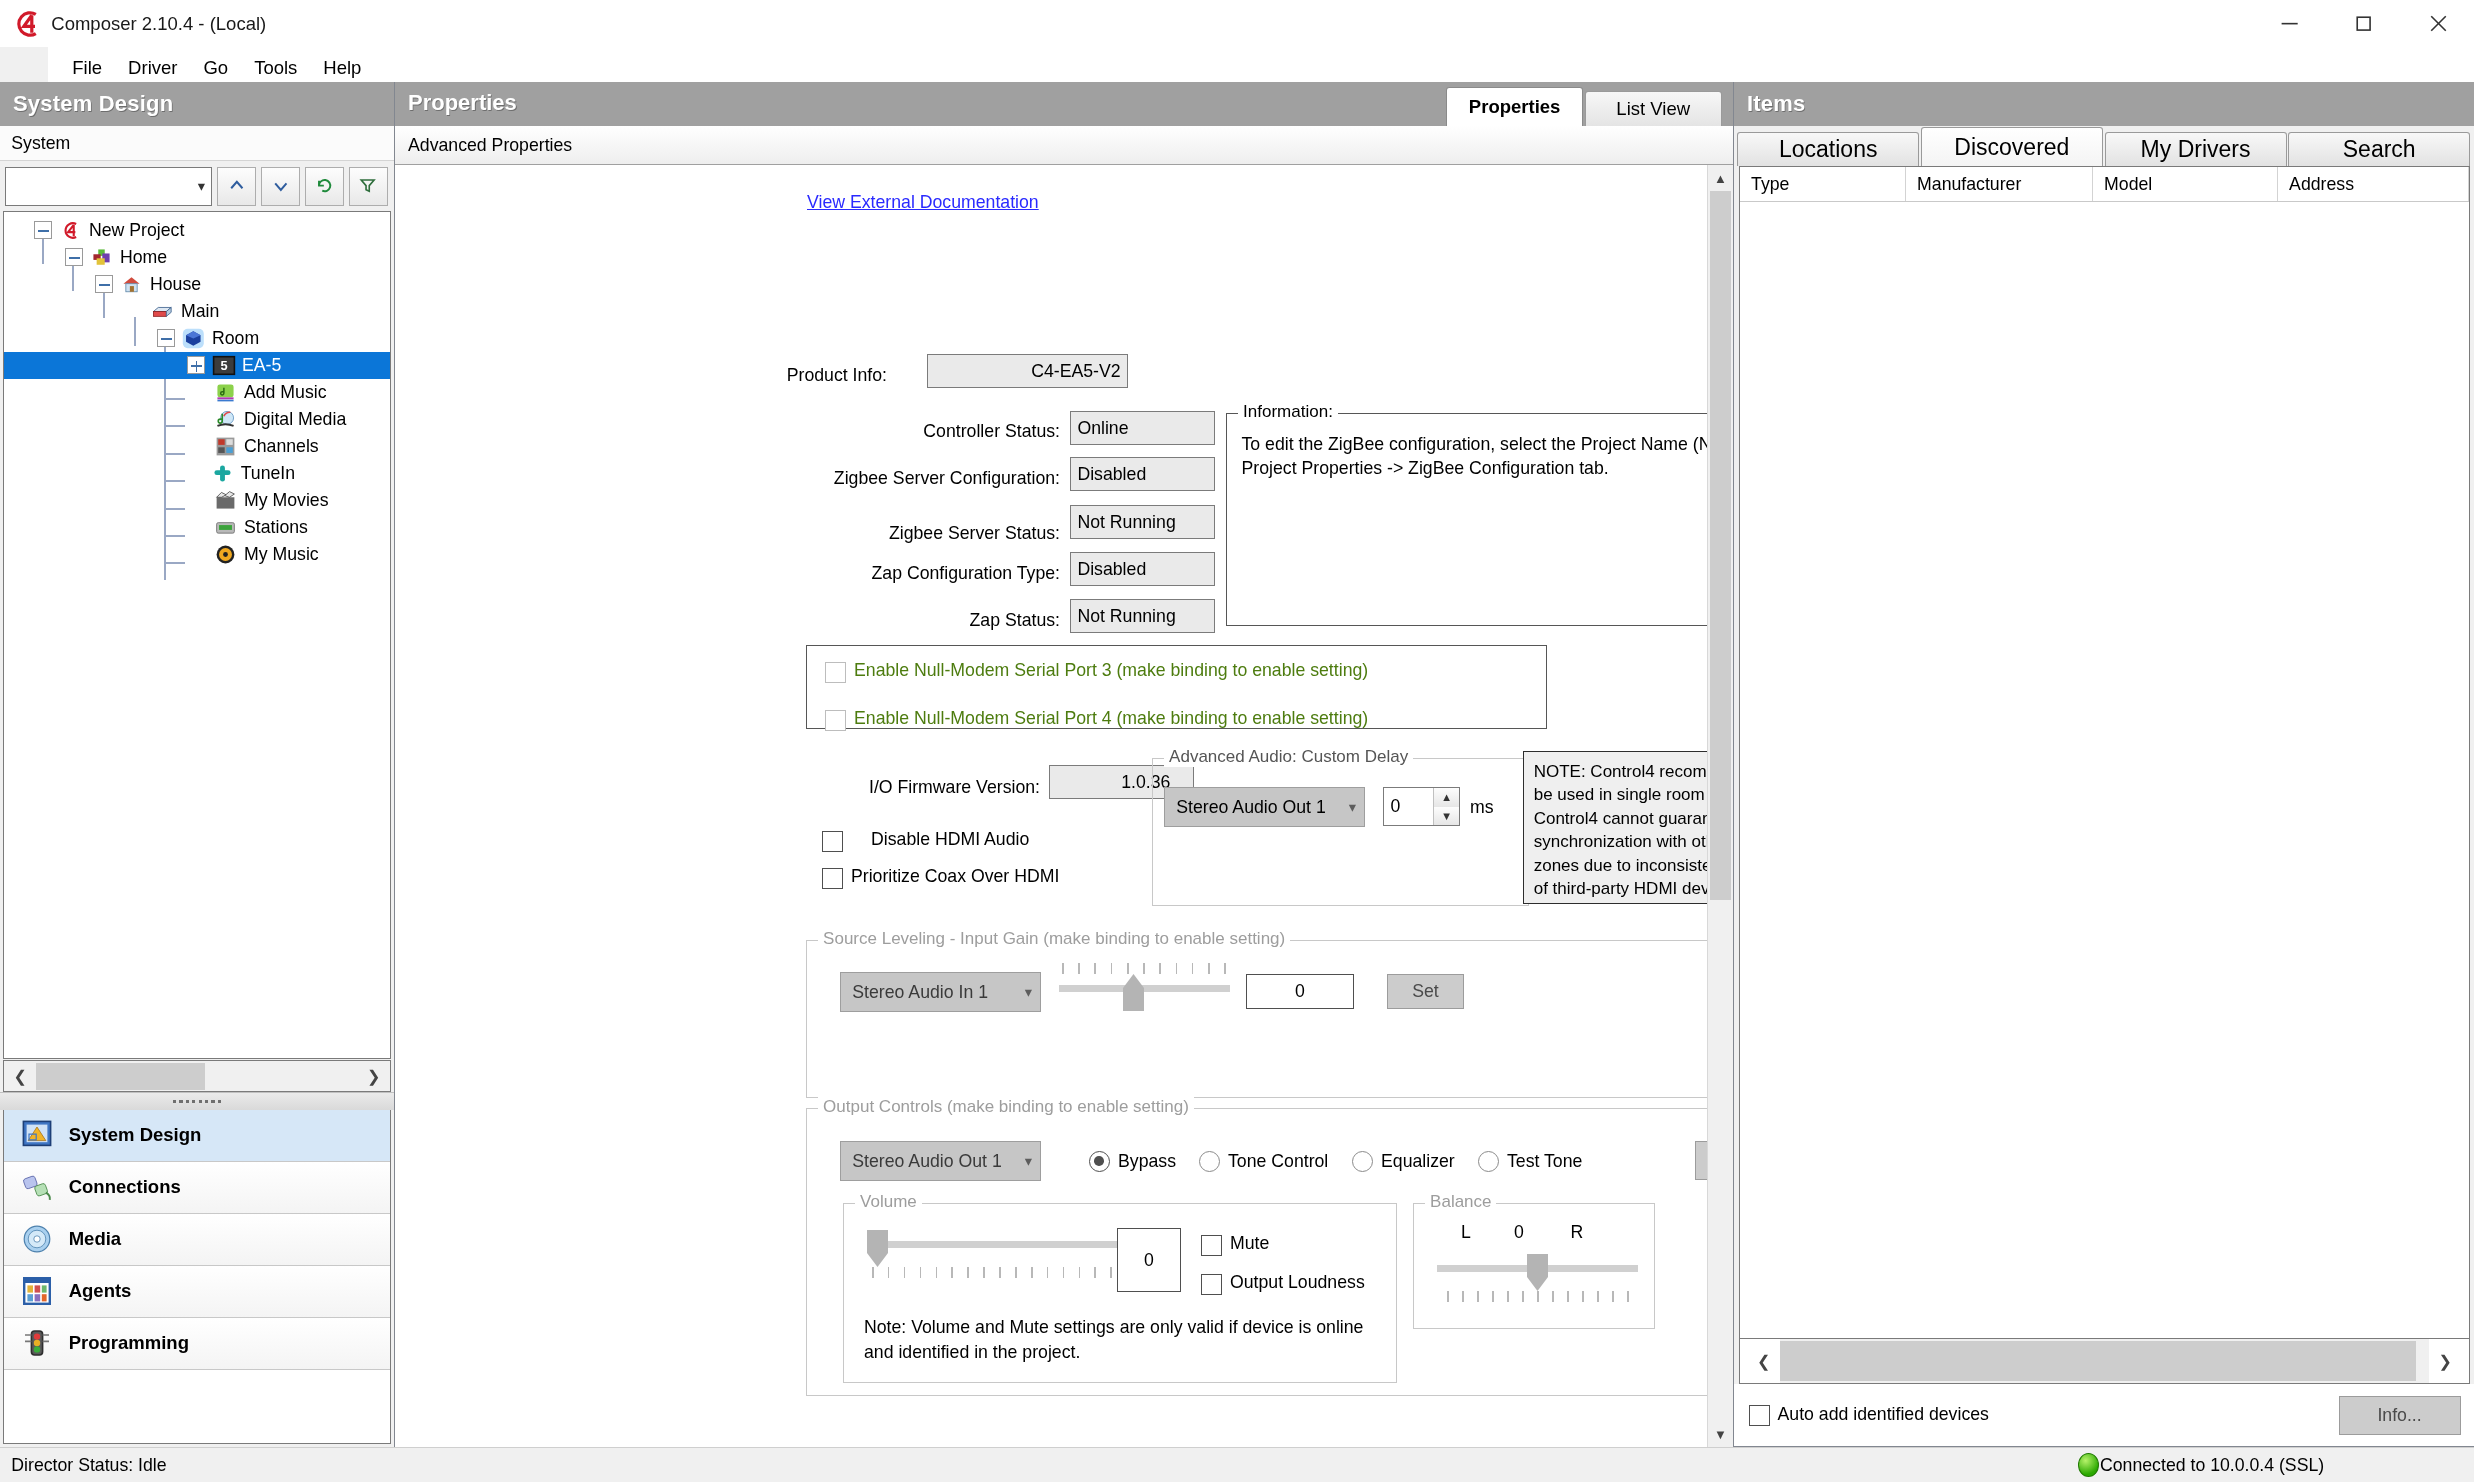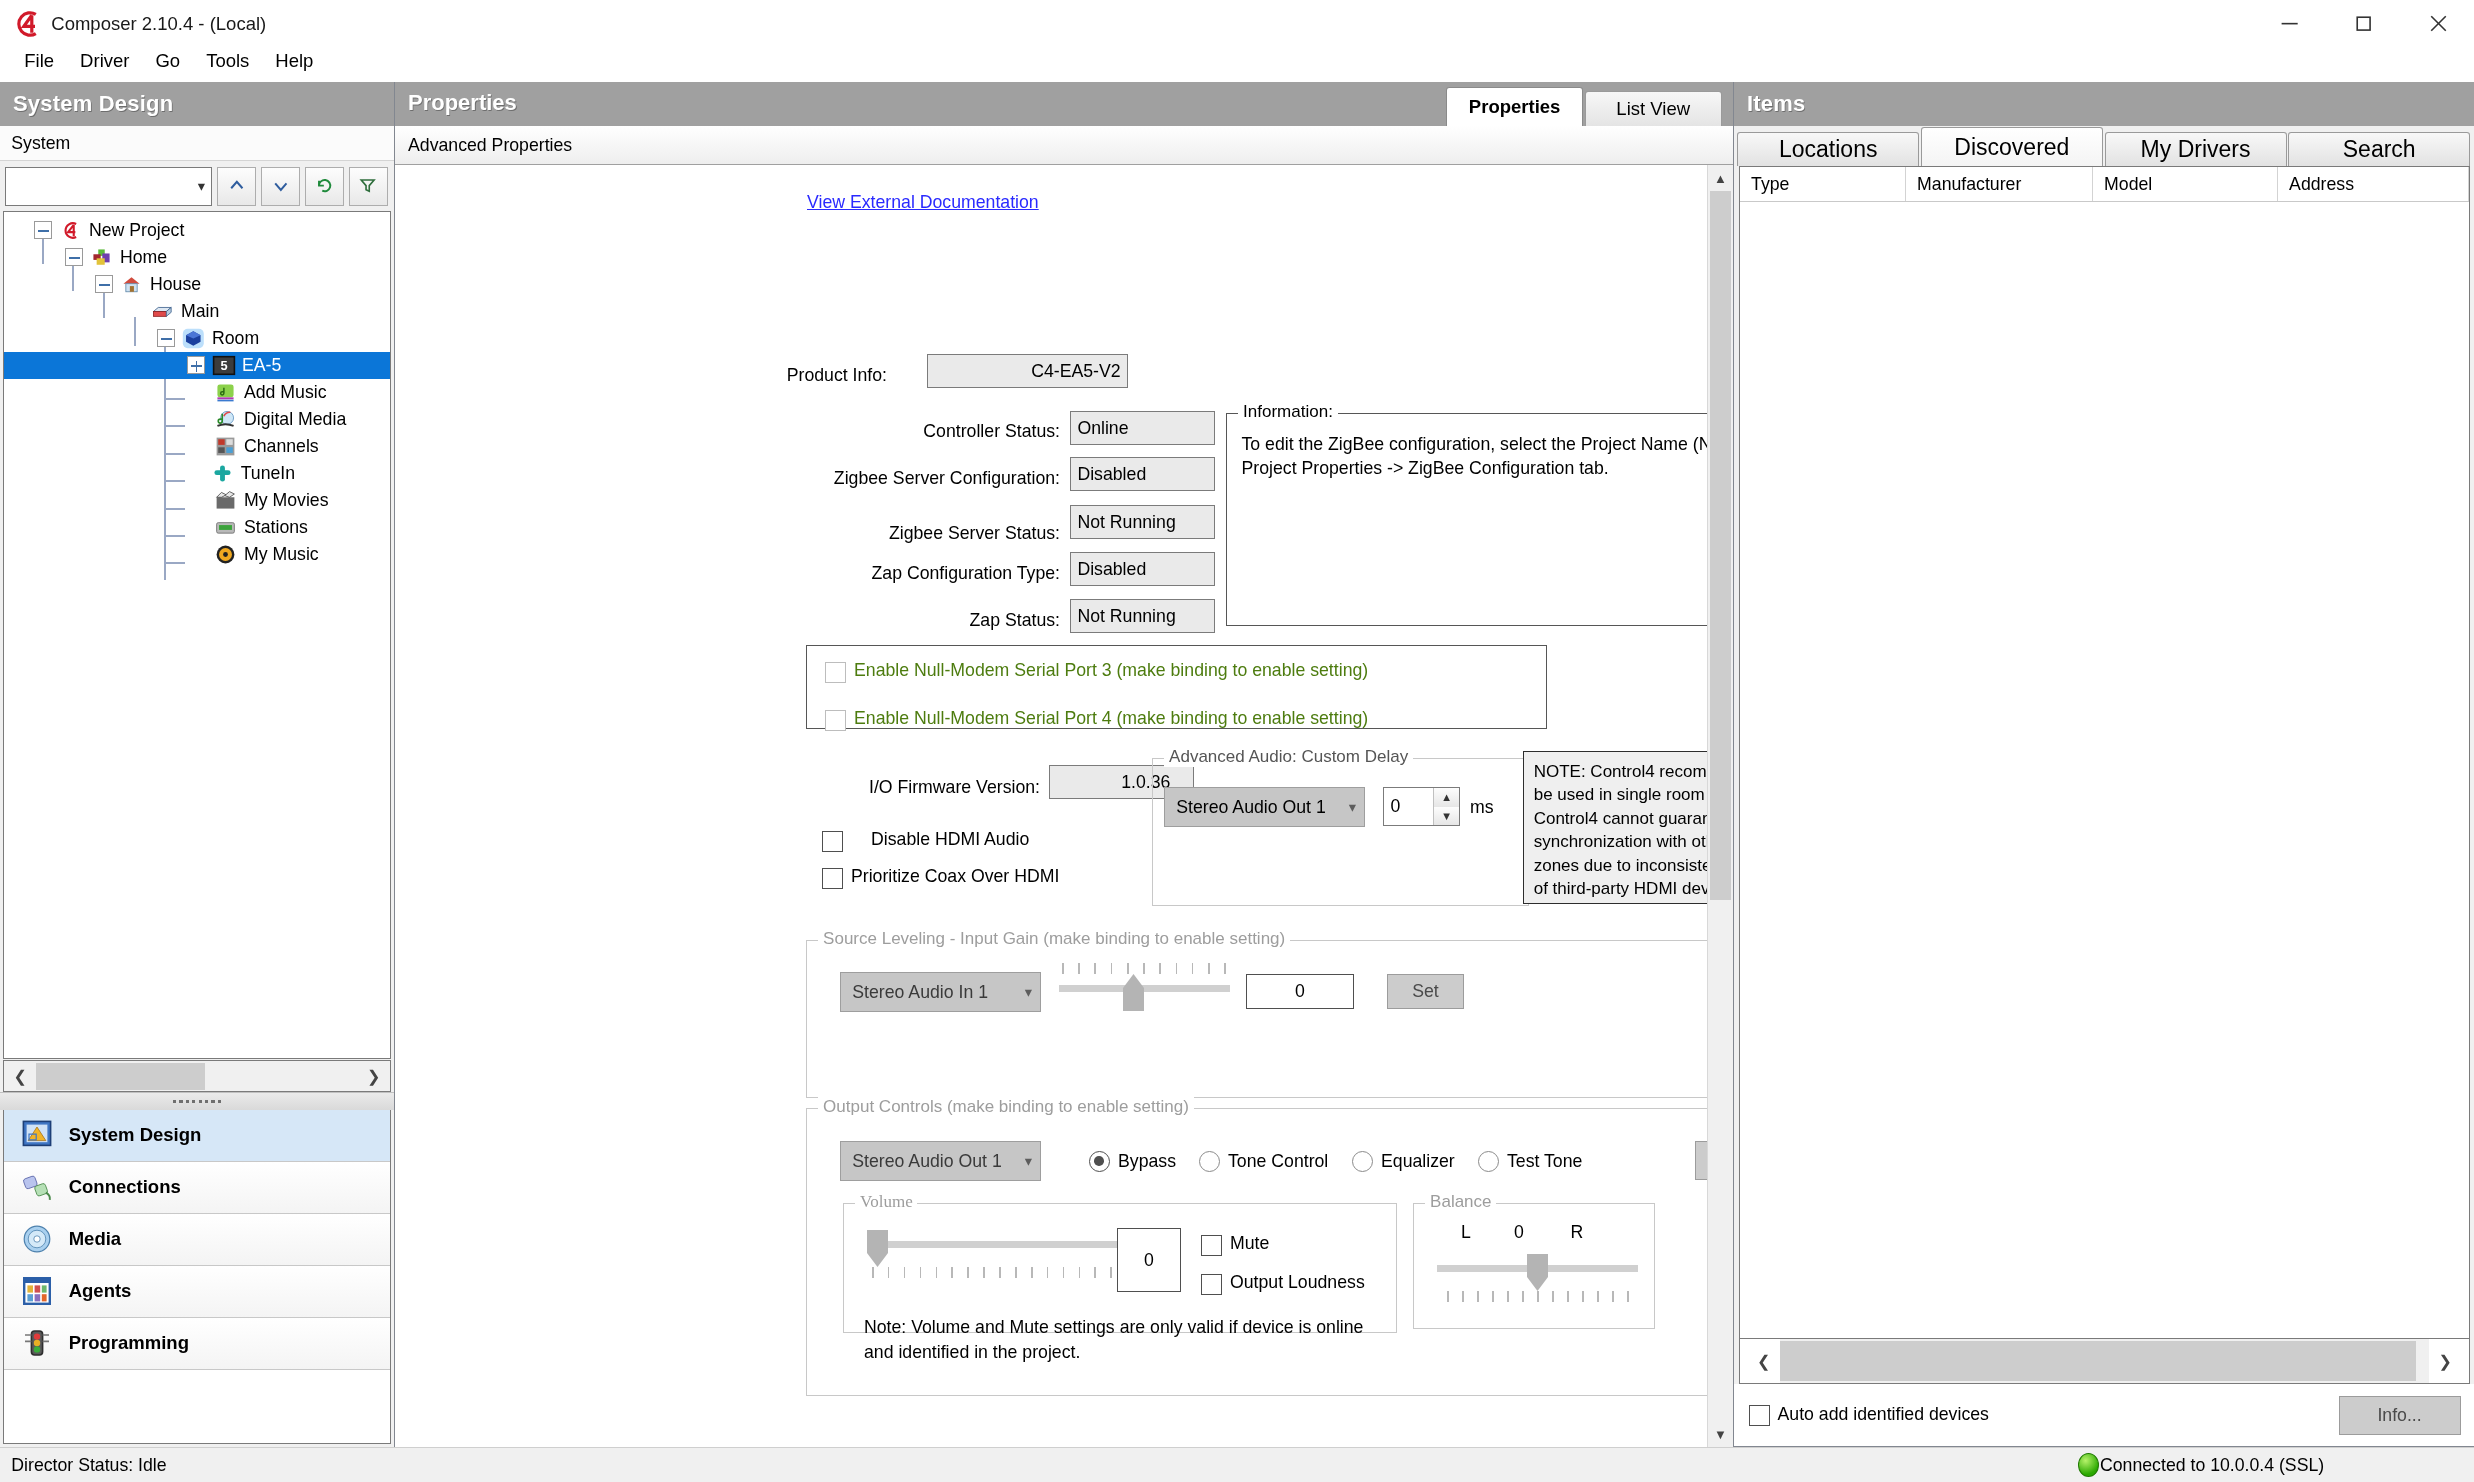--- a/index.html
+++ b/index.html
@@ -21,21 +21,21 @@
     flex: 0 0 47px; position:relative;
   }
   .tb-logo { width:32px; height:32px; margin-left:11.3px; margin-right:8px; position:relative; flex:0 0 32px;}
   .tb-logo svg { display:block; }
   .tb-title { font-size:18.5px; color:#1a1a1a; }
   .tb-ctrls { margin-left:auto; display:flex; height:47px; }
   .tb-btn { width:74px; height:47px; display:flex; align-items:center; justify-content:center; }
   .tb-btn svg { display:block; }
 
   
-  .menubar { height:35px; flex:0 0 35px; background:#ffffff; display:flex; align-items:flex-start; padding-left:11.3px; }
+  .menubar { height:35px; flex:0 0 35px; background:#ffffff; display:flex; align-items:flex-end; padding-left:11.3px;margin-left:48px; }
   .menu-item { font-size:18.5px; padding:3.2px 13px; color:#000; cursor:default; }
 
   
   .body { flex:1 1 auto; display:flex; min-height:0; background:#f0f0f0; }
 
   
   .left { width:395px; flex:0 0 395px; display:flex; flex-direction:column; background:#f0f0f0; border-right:1.6px solid #828790; }
   .panel-header {
     height:44px; flex:0 0 44px; background:#a0a0a0;
     display:flex; align-items:center; padding-left:13px;
@@ -646,21 +646,21 @@
           <div class="rbx" style="left:957px; top:986px;">
             <span class="rd"></span>
             <span>Equalizer</span>
           </div>
           <div class="rbx" style="left:1083px; top:986px;">
             <span class="rd"></span>
             <span>Test Tone</span>
           </div>
           <div class="btn" style="left:1300px; top:976px; width:160px; height:39px;">Reset Settings</div>
 
-          <div class="gbox gray" style="left:448px; top:1038px; width:554px; height:130px;font-family:Liberation Serif, serif;">
+          <div class="gbox gray" style="left:448px; top:1038px; width:554px; height:180px;">
             <div class="cap">Volume</div>
           </div>
           <div class="sld" style="left:472px; top:1065px; width:261px; height:37px;">
             <div class="track"></div>
             <div class="thumb dn" style="left:0; top:0;"></div>
           </div>
           <div class="ticks" style="left:477px; top:1102px; width:256px;">
             <i></i>
               <i></i>
               <i></i>

